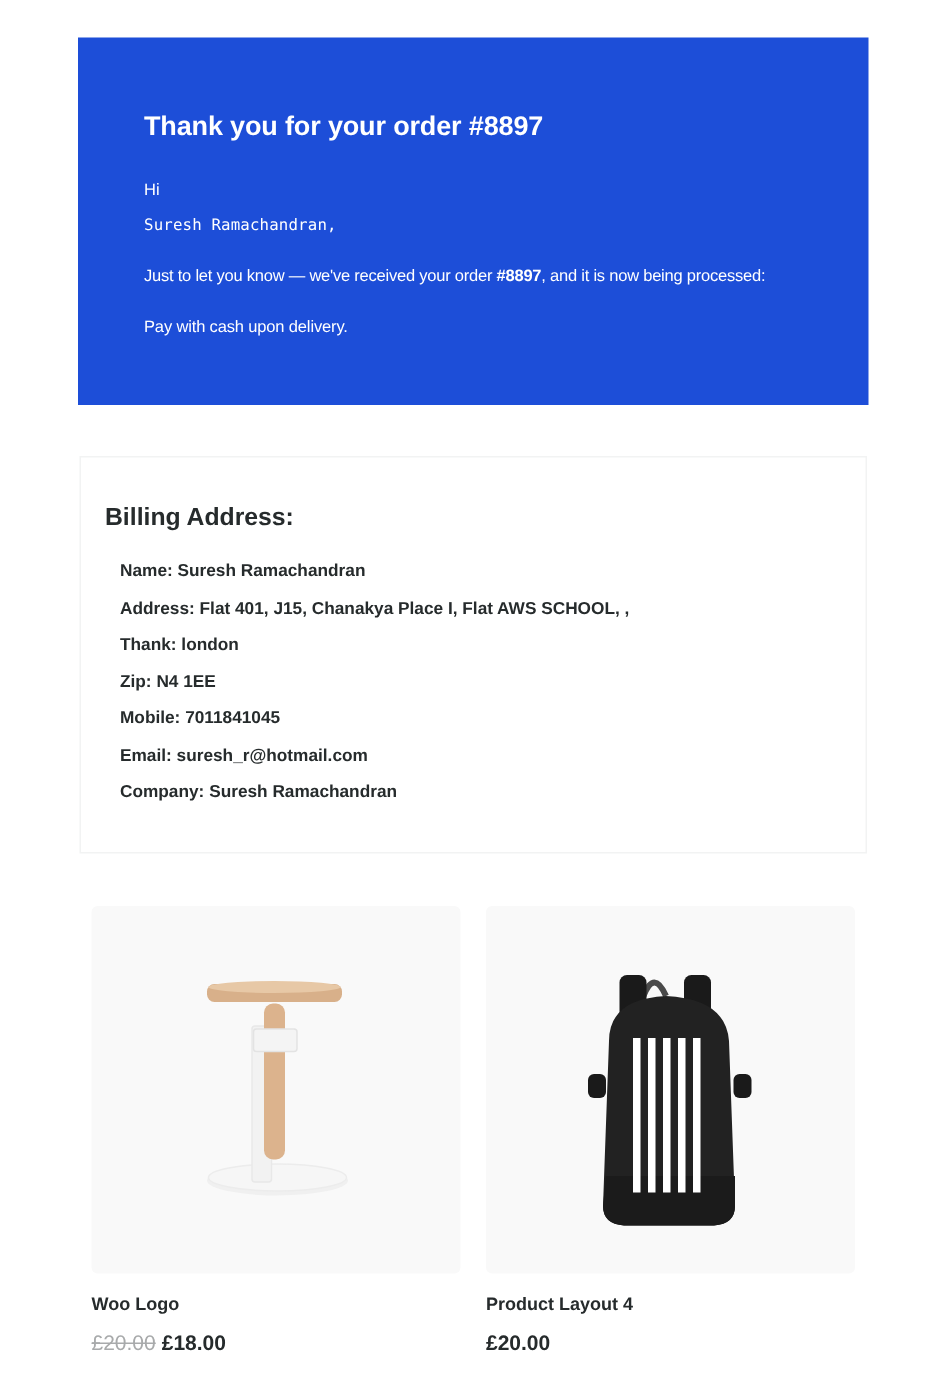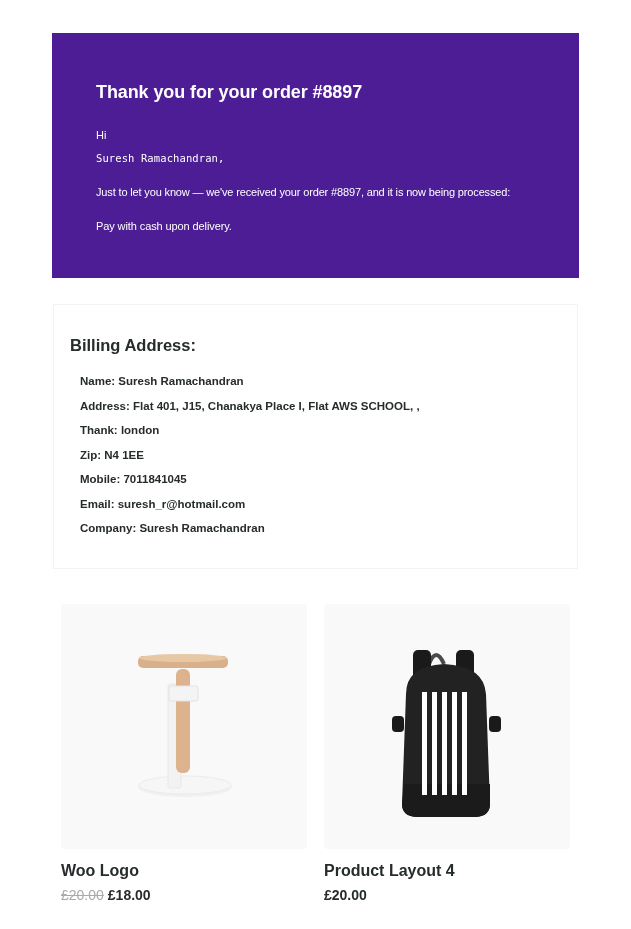--- a/index.html
+++ b/index.html
@@ -15,24 +15,23 @@
       width: 631px;
       height: 929px;
     }
     
     .header {
       position: absolute;
       left: 52px;
       top: 25px;
       width: 527px;
       height: 245px;
-      background: #4c1d95;
+      background: #1d4ed8;
       color: #ffffff;
       padding-left: 44px;
-      margin-top: 8px;
     }
     .header-title {
       position: absolute;
       left: 44px;
       top: 49px;
       font-size: 18px;
       font-weight: bold;
       letter-spacing: -0.1px;
       color: #ffffff;
       white-space: nowrap;
@@ -57,21 +56,21 @@
     }
     .message {
       position: absolute;
       left: 44px;
       top: 153px;
       font-size: 11px;
       color: #ffffff;
       white-space: nowrap;
       letter-spacing: -0.15px;
     }
-    .message b { font-weight: normal; }
+    .message b { font-weight: bold; }
     .payment {
       position: absolute;
       left: 44px;
       top: 187px;
       font-size: 11px;
       color: #ffffff;
       white-space: nowrap;
       letter-spacing: -0.1px;
     }
 
@@ -112,21 +111,21 @@
       height: 245px;
       background: #f9f9f9;
       border-radius: 4px;
       position: relative;
       overflow: hidden;
     }
     .product-name {
       position: absolute;
       top: 258px;
       left: 0;
-      font-size: 16px;
+      font-size: 12px;
       font-weight: bold;
       color: #262b2c;
       white-space: nowrap;
     }
     .product-price {
       position: absolute;
       top: 283px;
       left: 0;
       font-size: 14px;
       font-weight: bold;

